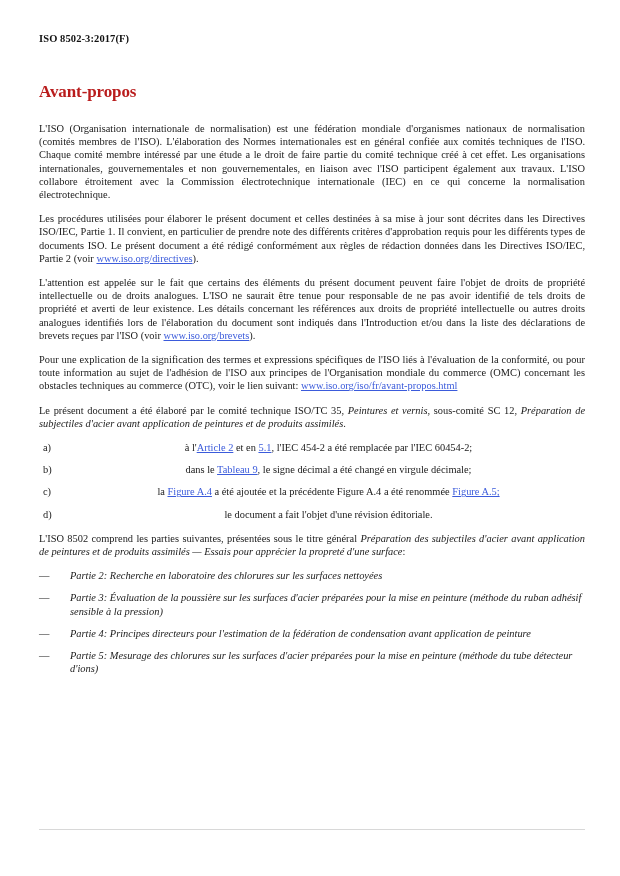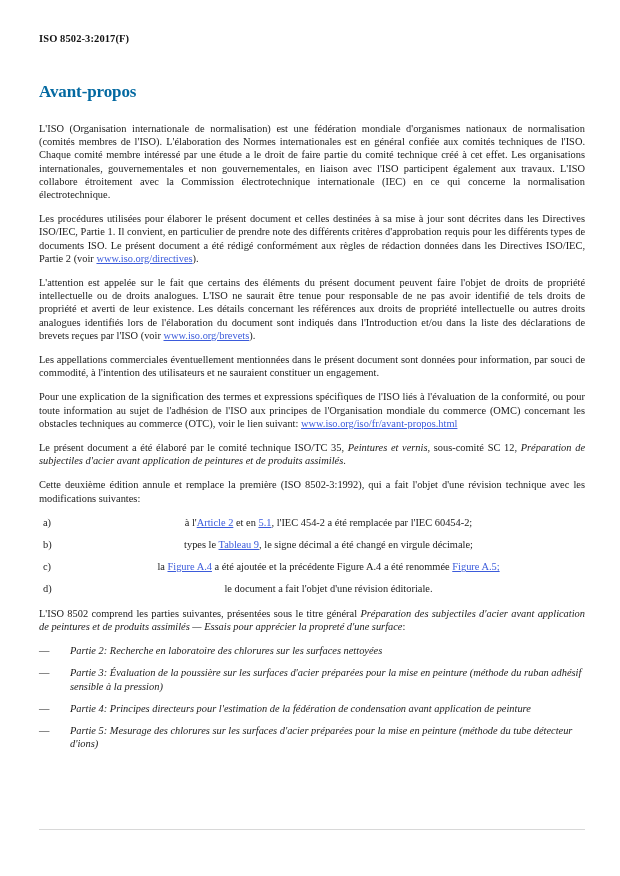--- a/index.html
+++ b/index.html
@@ -35,21 +35,21 @@
     position: absolute;
     top: 82px;
     left: 39px;
     width: 546px;
   }
   h1.section-title {
     font-size: 17px;
     font-weight: bold;
     margin: 0 0 20px 0;
     letter-spacing: -0.1px;
-    color: #0369a1;
+    color: #b91c1c;
   }
   p.para {
     font-size: 10.4px;
     line-height: 13.2px;
     margin: 0 0 11px 0;
     text-align: justify;
     text-justify: inter-word;
     color: #1a1a1a;
   }
   p.para:last-child { margin-bottom: 0; }
@@ -136,42 +136,40 @@
     <p class="para">L'ISO (Organisation internationale de normalisation) est une fédération mondiale d'organismes nationaux de normalisation (comités membres de l'ISO). L'élaboration des Normes internationales est en général confiée aux comités techniques de l'ISO. Chaque comité membre intéressé par une étude a le droit de faire partie du comité technique créé à cet effet. Les organisations internationales, gouvernementales et non gouvernementales, en liaison avec l'ISO participent également aux travaux. L'ISO collabore étroitement avec la Commission électrotechnique internationale (IEC) en ce qui concerne la normalisation électrotechnique.</p>
 
     <p class="para">
       <span>Les procédures utilisées pour élaborer le présent document et celles destinées à sa mise à jour sont décrites dans les Directives ISO/IEC, Partie 1. Il convient, en particulier de prendre note des différents critères d'approbation requis pour les différents types de documents ISO. Le présent  document a été rédigé conformément aux règles de rédaction données dans les Directives ISO/IEC, Partie 2 (voir </span><a class="lnk" href="#">www.iso.org/directives</a><span>).</span>
     </p>
 
     <p class="para">
       <span>L'attention est appelée sur le fait que certains des éléments du présent document peuvent faire l'objet de droits de propriété intellectuelle ou de droits analogues. L'ISO ne saurait être tenue pour responsable de ne pas avoir identifié de tels droits de propriété et averti de leur existence. Les détails concernant les références aux droits de propriété intellectuelle ou autres droits analogues identifiés lors de l'élaboration du document sont indiqués dans l'Introduction et/ou dans la liste des déclarations de brevets reçues par l'ISO (voir </span><a class="lnk" href="#">www.iso.org/brevets</a><span>).</span>
     </p>
 
-    <p class="para">Les appellations commerciales éventuellement mentionnées dans le présent document sont données pour information, par souci de commodité, à l'intention des utilisateurs et ne sauraient constituer un engagement.</p>
 
     <p class="para">
       <span>Pour une explication de la signification des termes et expressions spécifiques de l'ISO liés à l'évaluation de la conformité, ou pour toute information au sujet de l'adhésion de l'ISO aux principes de l'Organisation mondiale du commerce (OMC) concernant les obstacles techniques au commerce (OTC), voir le lien suivant: </span><a class="lnk" href="#">www.iso.org/iso/fr/avant-propos.html</a>
     </p>
 
     <p class="para">
       <span>Le présent document a été élaboré par le comité technique ISO/TC 35, </span><span class="ital">Peintures et vernis</span><span>, sous-comité SC 12, </span><span class="ital">Préparation de subjectiles d'acier avant application de peintures et de produits assimilés</span><span>.</span>
     </p>
 
-    <p class="para">Cette deuxième édition annule et remplace la première (ISO 8502-3:1992), qui a fait l'objet d'une révision technique avec les modifications suivantes:</p>
 
     <div class="letter-list">
 
       <div class="letter-item">
         <span class="marker">a)</span>
         <span class="itemtext"><span>à l'</span><a class="lnk" href="#">Article 2</a><span> et en </span><a class="lnk" href="#">5.1</a><span>, l'IEC 454-2 a été remplacée par l'IEC 60454-2;</span></span>
       </div>
 
       <div class="letter-item">
         <span class="marker">b)</span>
-        <span class="itemtext"><span>types le </span><a class="lnk" href="#">Tableau 9</a><span>, le signe décimal a été changé en virgule décimale;</span></span>
+        <span class="itemtext"><span>dans le </span><a class="lnk" href="#">Tableau 9</a><span>, le signe décimal a été changé en virgule décimale;</span></span>
       </div>
 
       <div class="letter-item">
         <span class="marker">c)</span>
         <span class="itemtext"><span>la </span><a class="lnk" href="#">Figure A.4</a><span> a été ajoutée et la précédente Figure A.4 a été renommée </span><a class="lnk" href="#">Figure A.5;</a></span>
       </div>
 
       <div class="letter-item">
         <span class="marker">d)</span>
         <span class="itemtext">le document a fait l'objet d'une révision éditoriale.</span>

